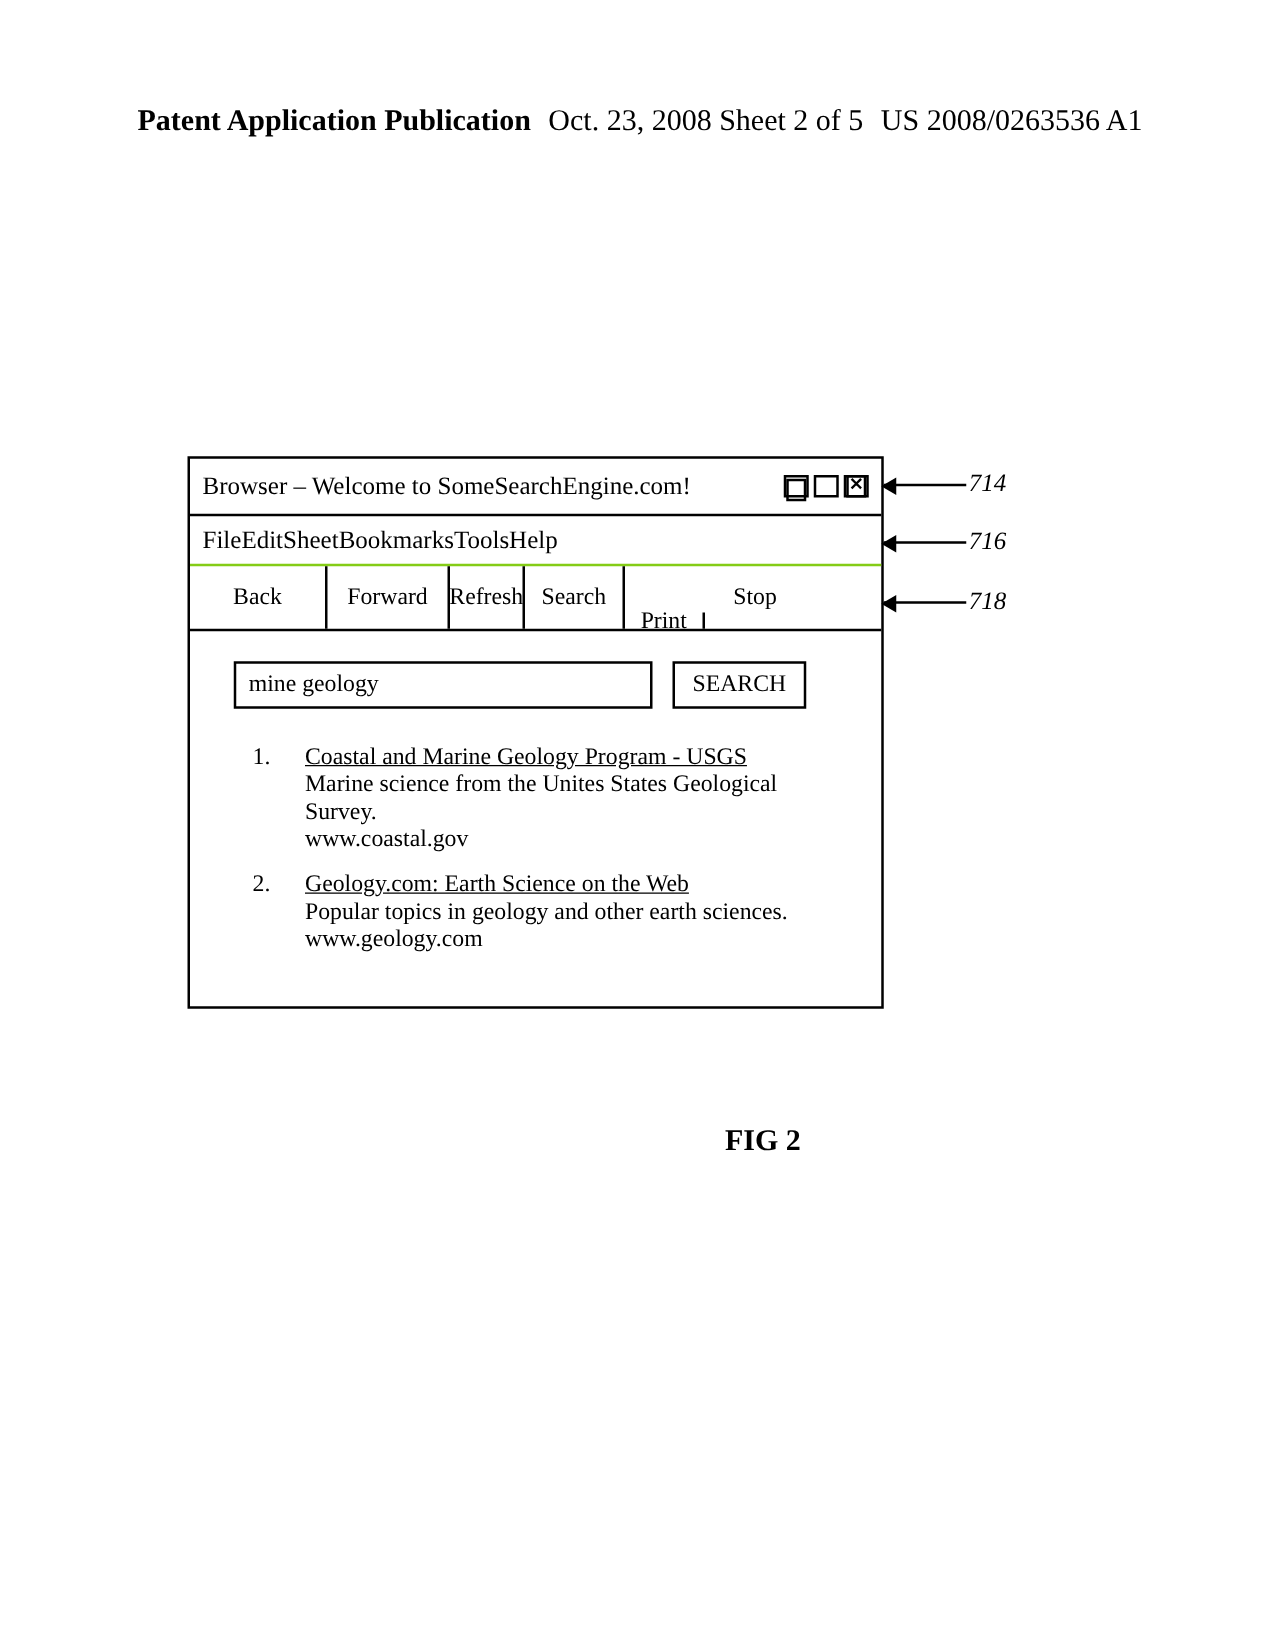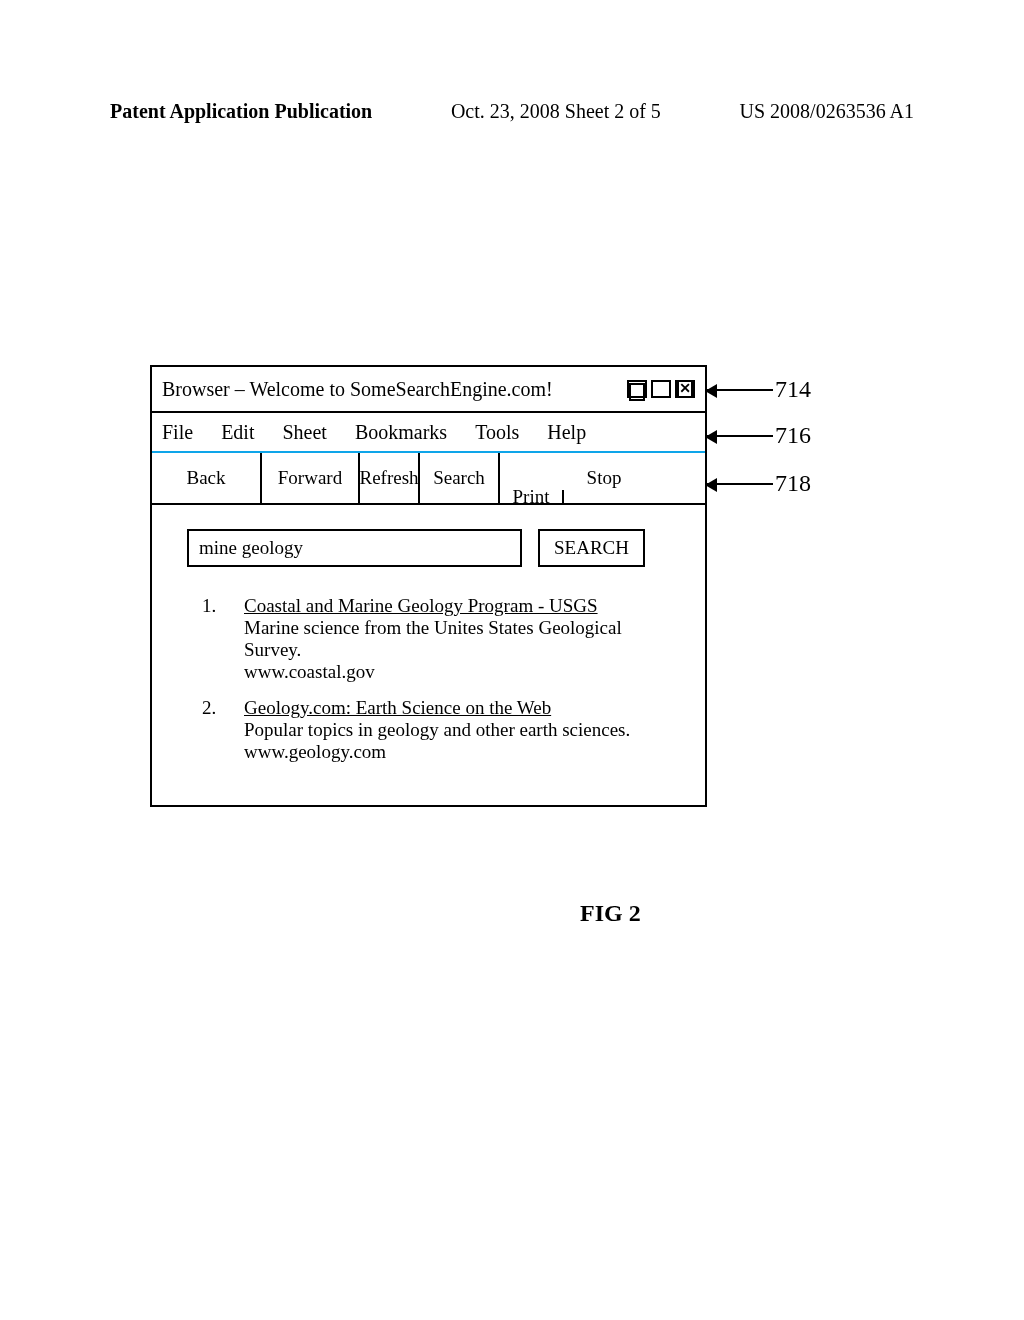--- a/index.html
+++ b/index.html
@@ -6,26 +6,26 @@
   body {
     width: 1024px;
     height: 1320px;
     background: #fff;
     font-family: "Times New Roman", Times, serif;
     color: #000;
     position: relative;
   }
   .header {
     position: absolute;
-    top: 100px;
+    top: 84px;
     left: 110px;
     right: 110px;
     display: flex;
     justify-content: space-between;
-    font-size: 20px;
+    font-size: 24px;
   }
   .header .left { font-weight: bold; }
   .header .center { }
   .header .right { }
 
   .browser {
     position: absolute;
     top: 365px;
     left: 150px;
     width: 557px;
@@ -53,23 +53,23 @@
     align-items: center;
     justify-content: center;
     font-size: 14px;
     line-height: 1;
   }
   .min-inner { width: 12px; border-bottom: 2.5px solid #000; margin-top: 6px; }
   .close-inner { font-weight: bold; font-size: 18px; line-height: 12px; display:block; }
 
   .menubar {
     display: flex;
-    gap: 28px;
+    gap: 0;
     padding: 6px 10px;
-    border-bottom: 2px solid #0ea5e9;
+    border-bottom: 2px solid #84cc16;
     font-size: 20px;
     height: 40px;
     align-items: center;
   }
   .toolbar {
     display: flex;
     border-bottom: 2px solid #000;
     height: 52px;
   }
   .toolbar .tbtn {
@@ -140,22 +140,23 @@
   .arrow-line::before {
     content: "";
     position: absolute;
     left: -2px;
     top: -7px;
     border-top: 7px solid transparent;
     border-bottom: 7px solid transparent;
     border-right: 12px solid #000;
   }
   .callout .lbl {
-    font-size: 24px;
+    font-size: 20px;
     margin-left: 2px;
+    font-style: italic;
   }
   .co-714 { top: 376px; left: 707px; }
   .co-716 { top: 422px; left: 707px; }
   .co-718 { top: 470px; left: 707px; }
 
   .figlabel {
     position: absolute;
     top: 900px;
     left: 580px;
     font-size: 24px;

